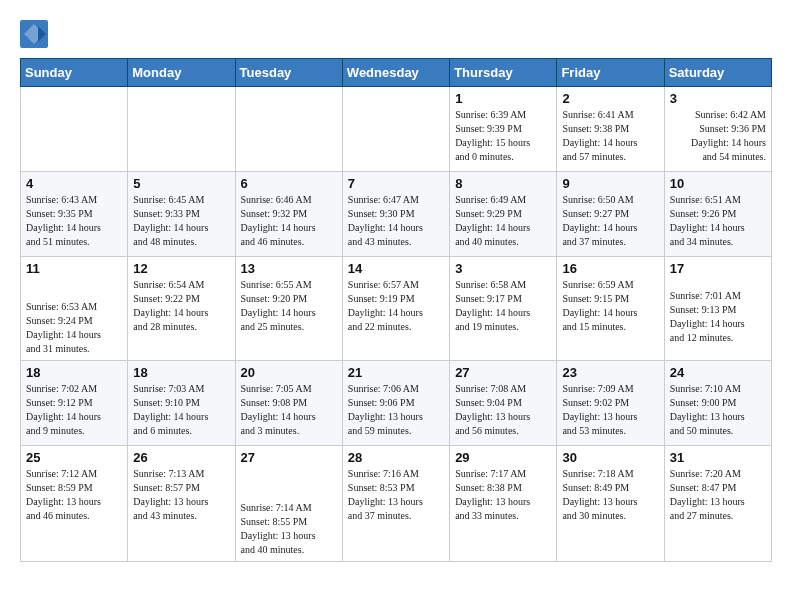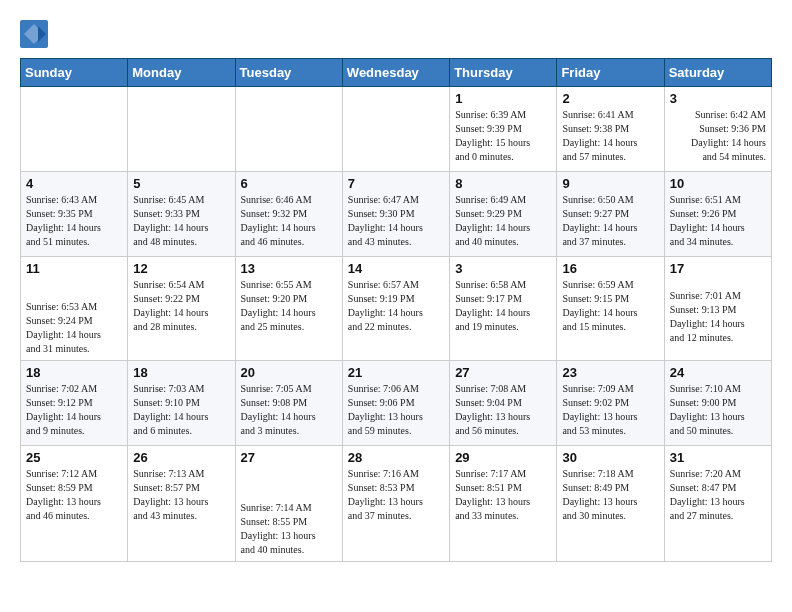--- a/index.html
+++ b/index.html
@@ -317,21 +317,21 @@
         <td>
           <div class="day-number">28</div>
           <div class="day-info" style="white-space: pre-line;">Sunrise: 7:16 AM
 Sunset: 8:53 PM
 Daylight: 13 hours
 and 37 minutes.</div>
         </td>
         <td>
           <div class="day-number">29</div>
           <div class="day-info" style="white-space: pre-line;">Sunrise: 7:17 AM
-Sunset: 8:51 PM
+Sunset: 8:38 PM
 Daylight: 13 hours
 and 33 minutes.</div>
         </td>
         <td>
           <div class="day-number">30</div>
           <div class="day-info" style="white-space: pre-line;">Sunrise: 7:18 AM
 Sunset: 8:49 PM
 Daylight: 13 hours
 and 30 minutes.</div>
         </td>

